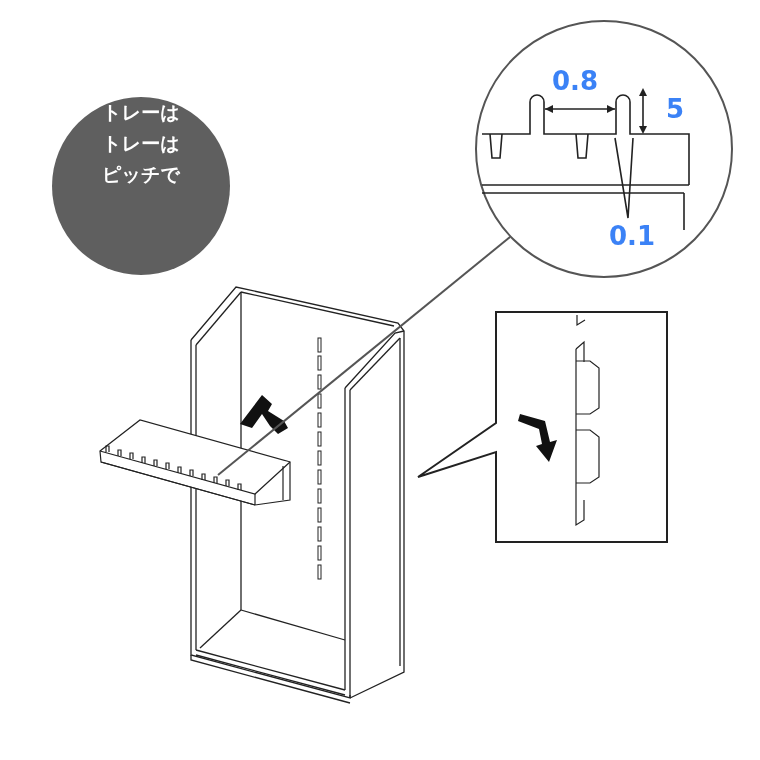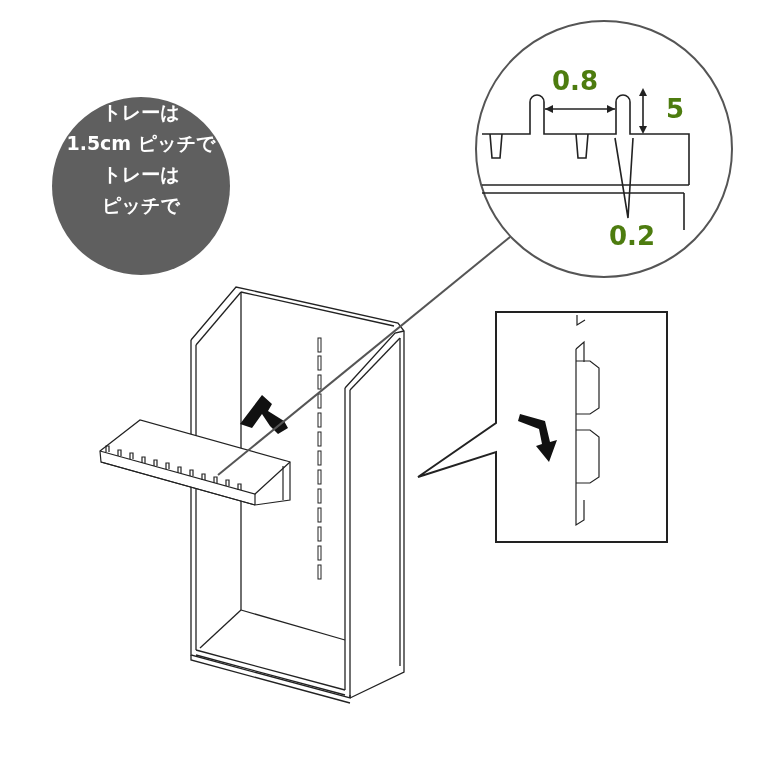--- a/index.html
+++ b/index.html
@@ -6,21 +6,21 @@
     body { width: 760px; height: 760px; position: relative; overflow: hidden; font-family: "DejaVu Sans", sans-serif; }
     #stage { position: absolute; left: 0; top: 0; width: 760px; height: 760px; }
     .bubble {
       position: absolute; left: 52px; top: 97px; width: 178px; height: 178px;
       border-radius: 50%; background: #5f5f5f; color: #ffffff;
       display: flex; flex-direction: column; align-items: center; justify-content: flex-start;
       font-size: 19px; line-height: 31px; font-weight: bold; text-align: center;
       letter-spacing: 0px;
     }
     .bubble span { display: block; white-space: nowrap; }
-    .dim { position: absolute; font-family: "DejaVu Sans", sans-serif; font-weight: bold; color: #4d7c0f; font-size: 26px; }
+    .dim { position: absolute; font-family: "DejaVu Sans", sans-serif; font-weight: bold; color: #3b82f6; font-size: 26px; }
   </style>
 </head>
 <body>
 
 <div id="stage">
 
   <svg width="760" height="760" viewBox="0 0 760 760" xmlns="http://www.w3.org/2000/svg">
 
     <g fill="none" stroke="#222" stroke-width="1.3">
 
@@ -107,22 +107,21 @@
       <path d="M576 430 L590 430 L599 437 L599 477 L590 483 L576 483"></path>
     </g>
     <g>
       <path d="M520 414 L545 421 L550 442 L557 440 L549 462 L536 446 L542 444 L539 429 L518 421 Z" fill="#111"></path>
     </g>
   </svg>
 
   
   <div class="dim" style="left:552px; top:66px;">0.8</div>
   <div class="dim" style="left:666px; top:94px;">5</div>
-  <div class="dim" style="left:609px; top:221px;">0.2</div>
+  <div class="dim" style="left:609px; top:221px;">0.1</div>
 
   
   <div class="bubble">
     <span>トレーは</span>
-    <span>1.5cm ピッチで</span>
     <span>トレーは</span>
     <span>ピッチで</span>
   </div>
 </div>
 
 </body></html>

